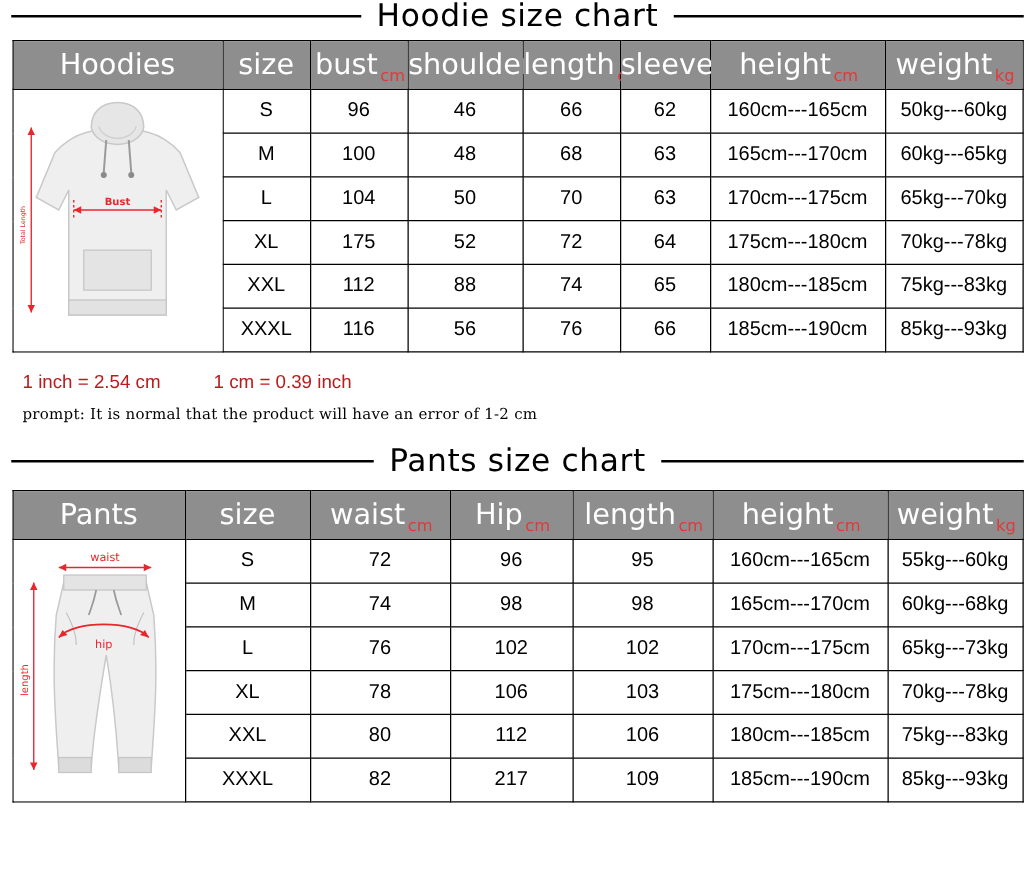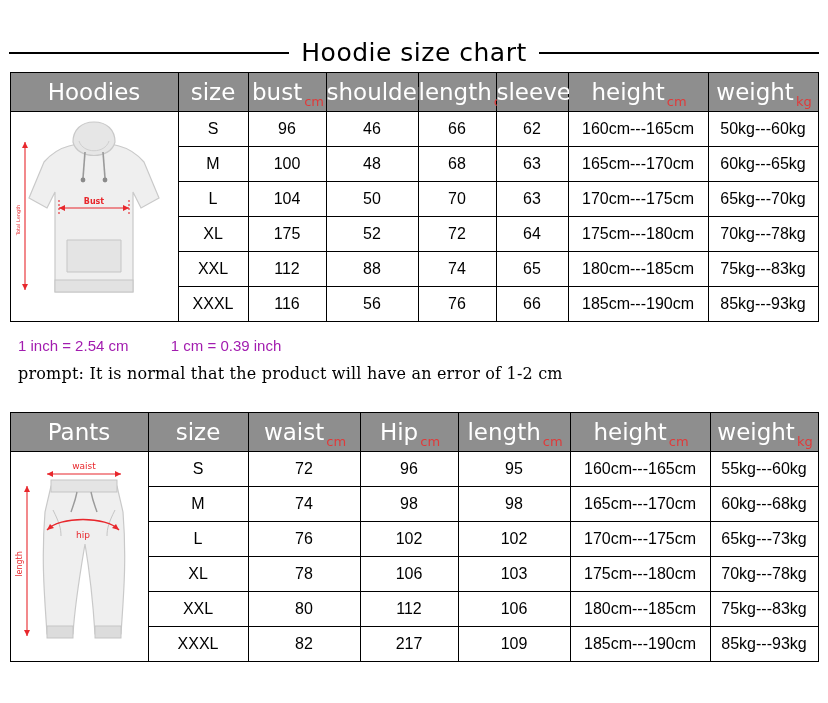--- a/index.html
+++ b/index.html
@@ -23,21 +23,20 @@
 
   
   .section-title {
     display: flex;
     align-items: center;
     justify-content: center;
     gap: 12px;
     width: 100%;
     box-sizing: border-box;
     padding: 0 9px;
-    margin-top: 40px;
   }
   .section-title .rule {
     flex: 1 1 auto;
     height: 2px;
     background: #000;
   }
   .section-title .ttl {
     font-family: "DejaVu Sans", sans-serif;
     font-size: 25px;
     letter-spacing: .5px;
@@ -91,31 +90,31 @@
   }
   .hw {
     font-size: 15px;
   }
 
   
   .notes {
     padding: 14px 18px 0 18px;
   }
   .note-red {
-    color: #a21caf;
+    color: #b91c1c;
     font-size: 15px;
     font-family: "Liberation Sans", sans-serif;
     margin-bottom: 10px;
   }
   .note-red .sp {
     display: inline-block;
     width: 34px;
   }
   .note-prompt {
-    font-size: 16px;
+    font-size: 12px;
     font-family: "DejaVu Serif", serif;
     letter-spacing: .2px;
   }
 
   
   .illus {
     position: relative;
     width: 100%;
     height: 100%;
     background: #fff;
@@ -281,20 +280,25 @@
       <span>1 cm = 0.39 inch</span>
     </div>
     <div class="note-prompt">
       <span>prompt:</span>
       <span>It is normal that the product will have an error of 1-2 cm</span>
     </div>
   </div>
 
   <div class="spacer-2"></div>
 
+  <div class="section-title">
+    <span class="rule"></span>
+    <span class="ttl">Pants size chart</span>
+    <span class="rule"></span>
+  </div>
 
   <div class="spacer-3"></div>
 
   <table class="size-table">
     <colgroup>
       <col style="width:138px">
         <col style="width:100px">
         <col style="width:112px">
       <col style="width:98px">
         <col style="width:112px">

